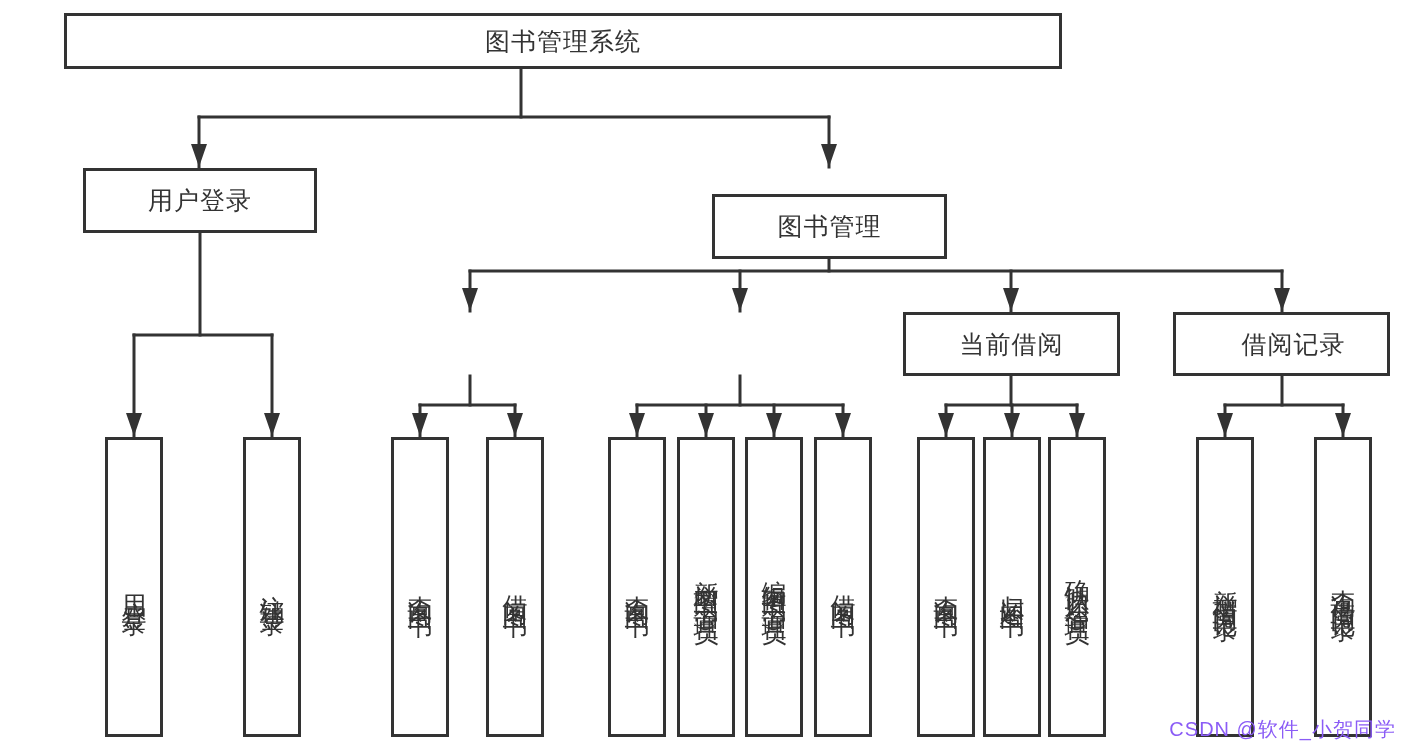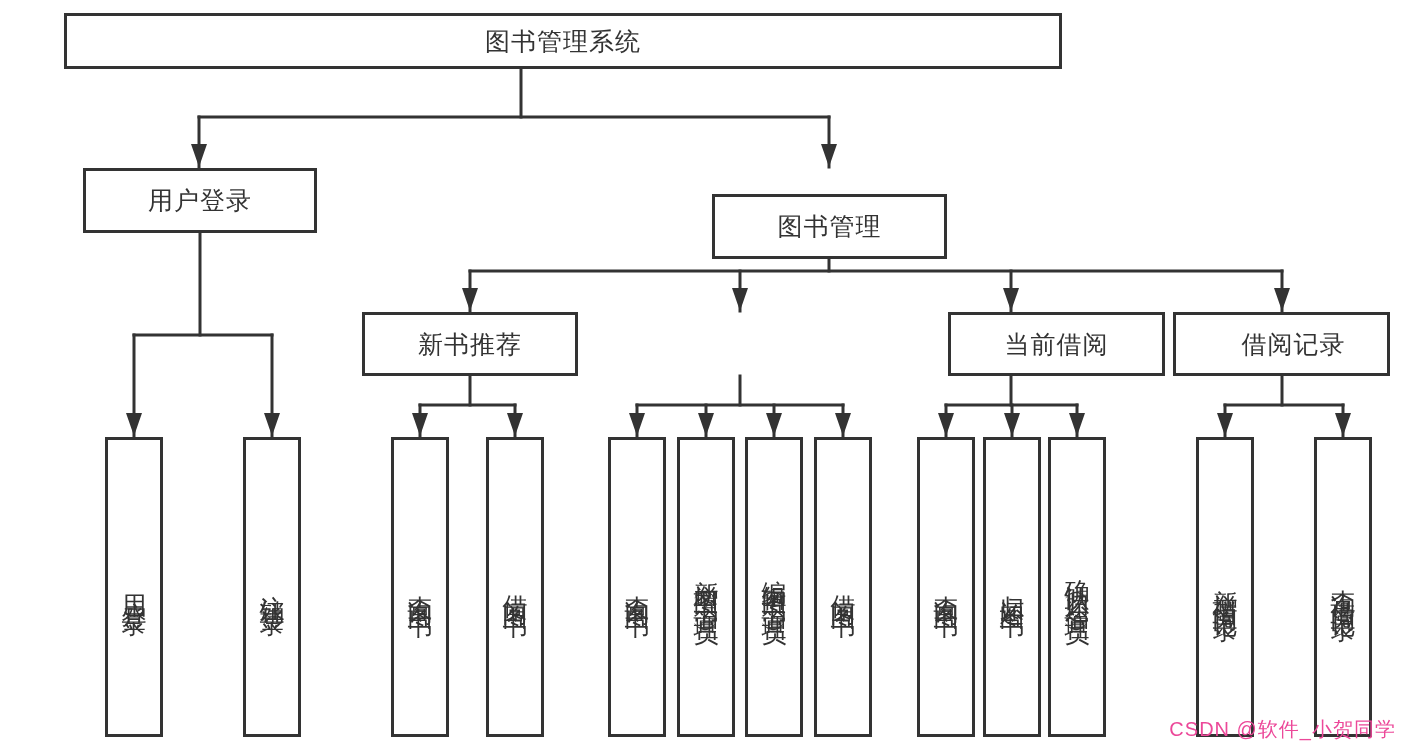--- a/index.html
+++ b/index.html
@@ -42,21 +42,21 @@
     font-size: 25px;
     letter-spacing: 6px;
     line-height: 1;
     white-space: nowrap;
   }
   #watermark {
     position: absolute;
     right: 9px;
     bottom: 4px;
     font-size: 20px;
-    color: #ec4899;
+    color: #8b5cf6;
     letter-spacing: 1px;
     white-space: nowrap;
   }
 </style>
 </head>
 <body>
 
 <div id="stage">
 
   <svg id="wires" viewBox="0 0 1405 747" xmlns="http://www.w3.org/2000/svg" aria-hidden="true">
@@ -107,22 +107,21 @@
       <line x1="1225" y1="405" x2="1225" y2="436" marker-end="url(#ah)"></line>
       <line x1="1343" y1="405" x2="1343" y2="436" marker-end="url(#ah)"></line>
     </g>
   </svg>
 
   <div class="box h-box" style="left:22px; top:13px; width:998px; height:56px;margin-left:42px;">图书管理系统</div>
 
   <div class="box h-box" style="left:83px; top:168px; width:234px; height:65px;">用户登录</div>
   <div class="box h-box" style="left:712px; top:168px; width:235px; height:65px;margin-top:26px;">图书管理</div>
 
-  <div class="box h-box" style="left:362px; top:312px; width:216px; height:64px;">新书推荐</div>
-  <div class="box h-box" style="left:903px; top:312px; width:217px; height:64px;margin-left:45px;">当前借阅</div>
+  <div class="box h-box" style="left:903px; top:312px; width:217px; height:64px;">当前借阅</div>
   <div class="box h-box" style="left:1173px; top:312px; width:217px; height:64px;padding-left:24px;">借阅记录</div>
 
   <div class="box v-box" style="left:105px; top:437px; width:58px; height:300px;">用户登录</div>
   <div class="box v-box" style="left:243px; top:437px; width:58px; height:300px;">注销登录</div>
 
   <div class="box v-box" style="left:391px; top:437px; width:58px; height:300px;">查询图书</div>
   <div class="box v-box" style="left:486px; top:437px; width:58px; height:300px;">借阅图书</div>
 
   <div class="box v-box" style="left:608px; top:437px; width:58px; height:300px;">查询图书</div>
   <div class="box v-box" style="left:677px; top:437px; width:58px; height:300px;">新增图书（管理员）</div>

